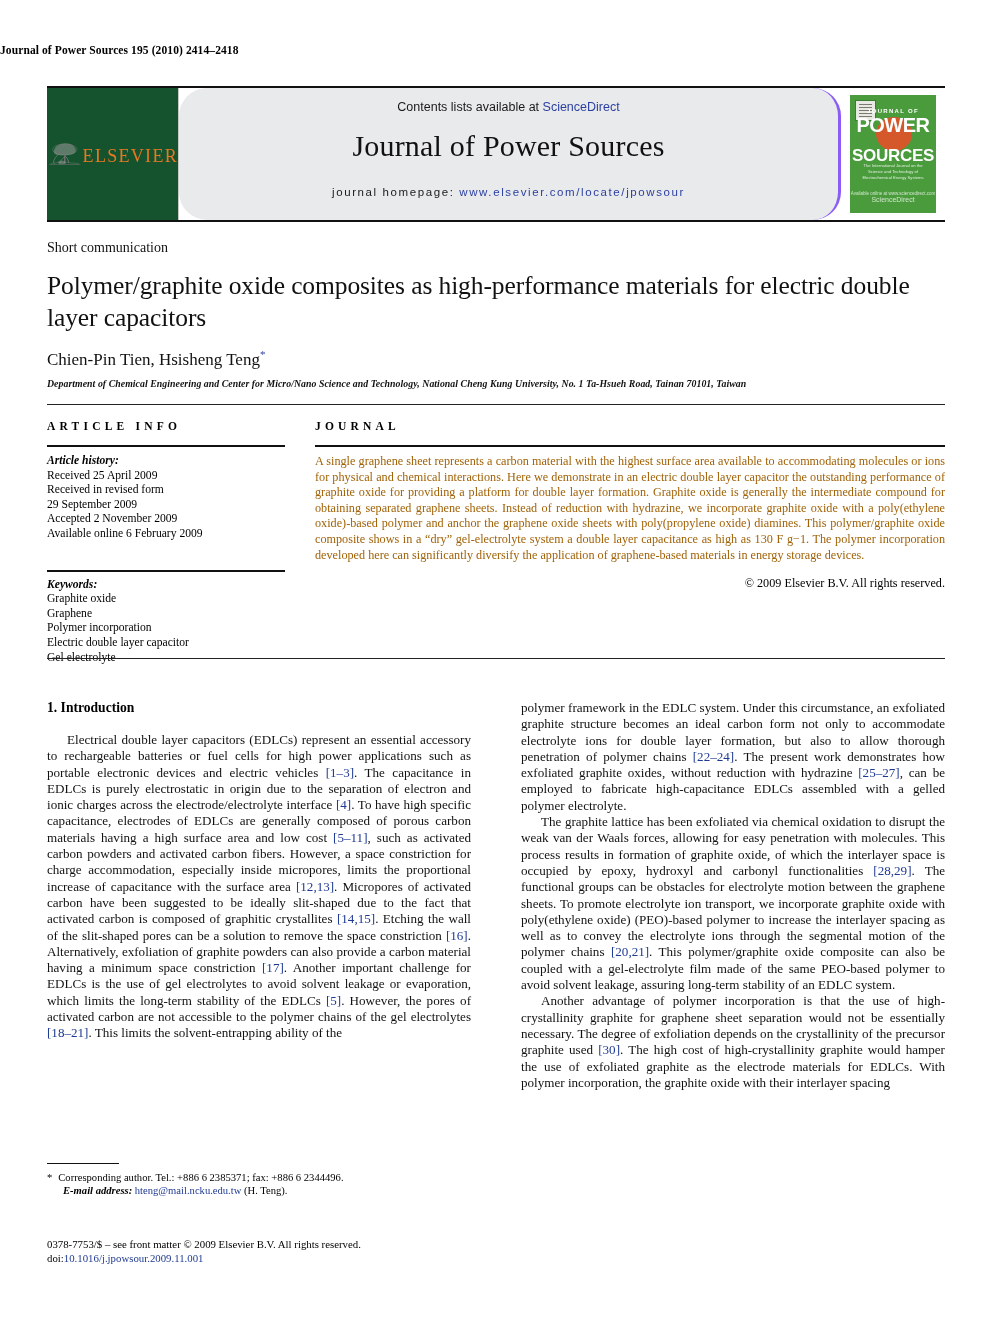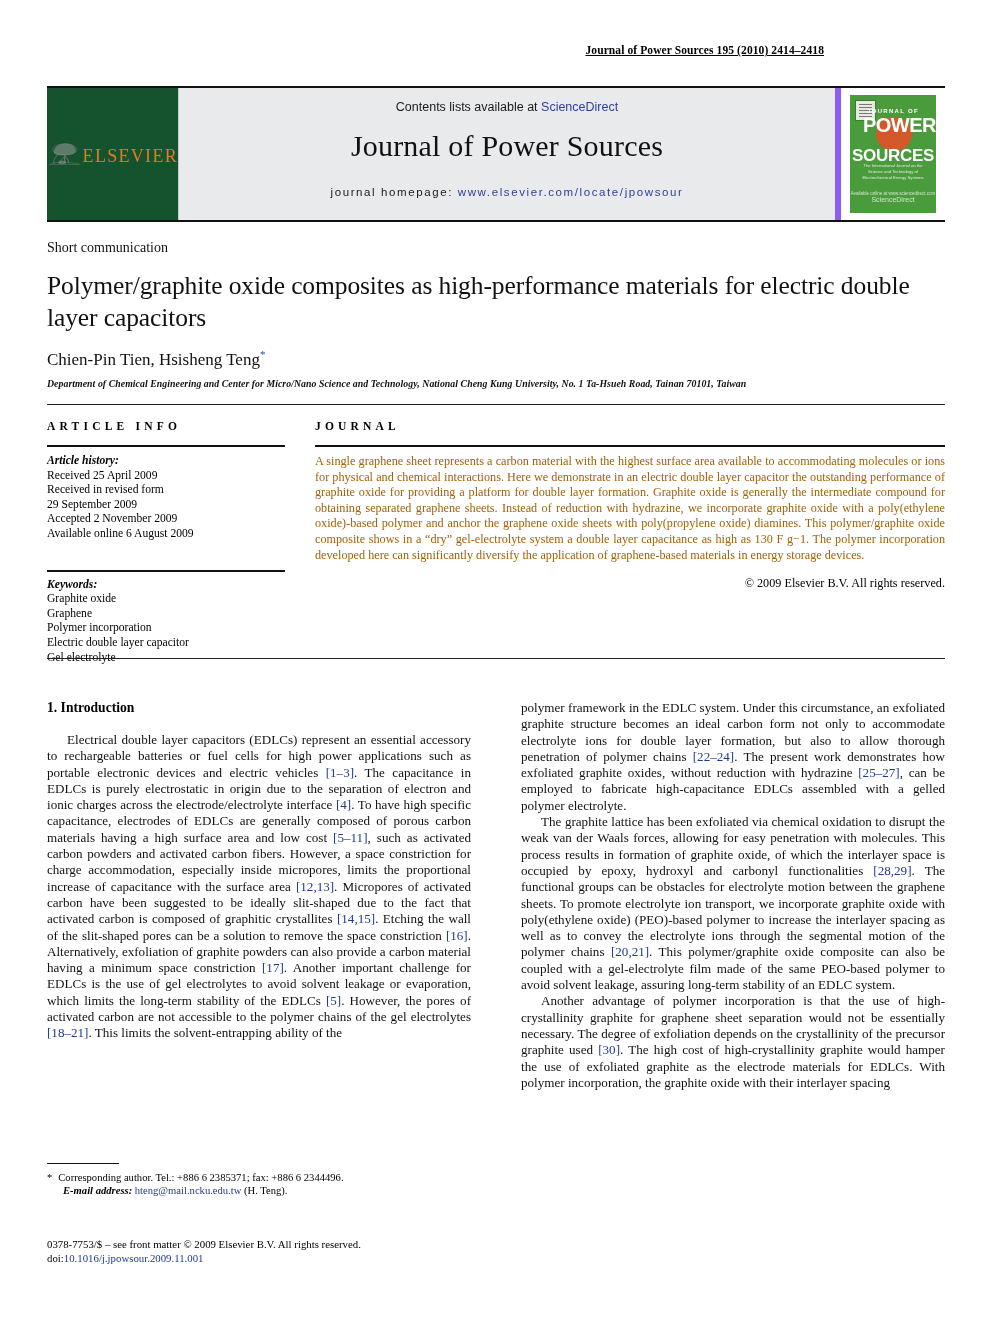--- a/index.html
+++ b/index.html
@@ -21,25 +21,24 @@
     height: 1323px;
     padding: 0;
   }
 
   
   .running-head {
     position: absolute;
     top: 44px;
     left: 0;
     width: 824px;
-    text-align: right;
+    text-align: left;
     font-size: 11.5px;
     font-weight: bold;
     letter-spacing: 0.1px;
-    text-decoration: underline;
   }
 
   
   .masthead {
     position: absolute;
     top: 86px;
     left: 47px;
     width: 898px;
     height: 136px;
     border-top: 2.5px solid #111;
@@ -75,21 +74,22 @@
   }
   .journal-center {
     flex: 1 1 auto;
     background: #e9eaec;
     display: flex;
     flex-direction: column;
     align-items: center;
     justify-content: flex-start;
     padding-top: 12px;
     box-sizing: border-box;
-    border-right: 6px solid #8b5cf6;
+    border-right: 3px solid #8b5cf6;
+    border-radius: 28px;
   }
   .contents-line {
     font-family: "Liberation Sans", sans-serif;
     font-size: 12.5px;
     color: #1a1a1a;
   }
   .contents-line .sd {
     color: #2b3fa0;
   }
   .journal-title {
@@ -133,21 +133,21 @@
   .cover-badge i {
     position:absolute; left:3px; top:3px; right:3px; bottom:3px;
     background: repeating-linear-gradient(180deg,#7a7a70 0 1px,transparent 1px 3px);
   }
   .cover-j {
     position:absolute; top: 13px; left: 0; width: 86px;
     text-align:center; color:#fff; font-size:6px; font-weight:bold;
     letter-spacing:1.3px;
   }
   .cover-power {
-    position:absolute; top: 21px; left:0; width:86px; text-align:right;
+    position:absolute; top: 21px; left:0; width:86px; text-align:center;
     color:#ffffff; font-size:20px; font-weight:bold; letter-spacing:-0.5px;
     line-height:19px;
   }
   .cover-sources {
     position:absolute; top: 52px; left:0; width:86px; text-align:center;
     color:#ffffff; font-size:17px; font-weight:bold; letter-spacing:-0.3px;
     line-height:18px;
   }
   .cover-blob {
     position:absolute; top:22px; left:26px; width:36px; height:34px;
@@ -379,21 +379,21 @@
 
     <div class="col-info">
       <div class="sec-head">ARTICLE INFO</div>
       <div class="hr-thick"></div>
       <div class="info-body">
         <div class="lbl">Article history:</div>
         <div>Received 25 April 2009</div>
         <div>Received in revised form</div>
         <div>29 September 2009</div>
         <div>Accepted 2 November 2009</div>
-        <div>Available online 6 August 2009</div>
+        <div>Available online 6 February 2009</div>
       </div>
       <div class="kw-block">
         <div class="hr-thick"></div>
         <div class="info-body">
           <div class="lbl">Keywords:</div>
           <div>Graphite oxide</div>
           <div>Graphene</div>
           <div>Polymer incorporation</div>
           <div>Electric double layer capacitor</div>
           <div>Gel electrolyte</div>

